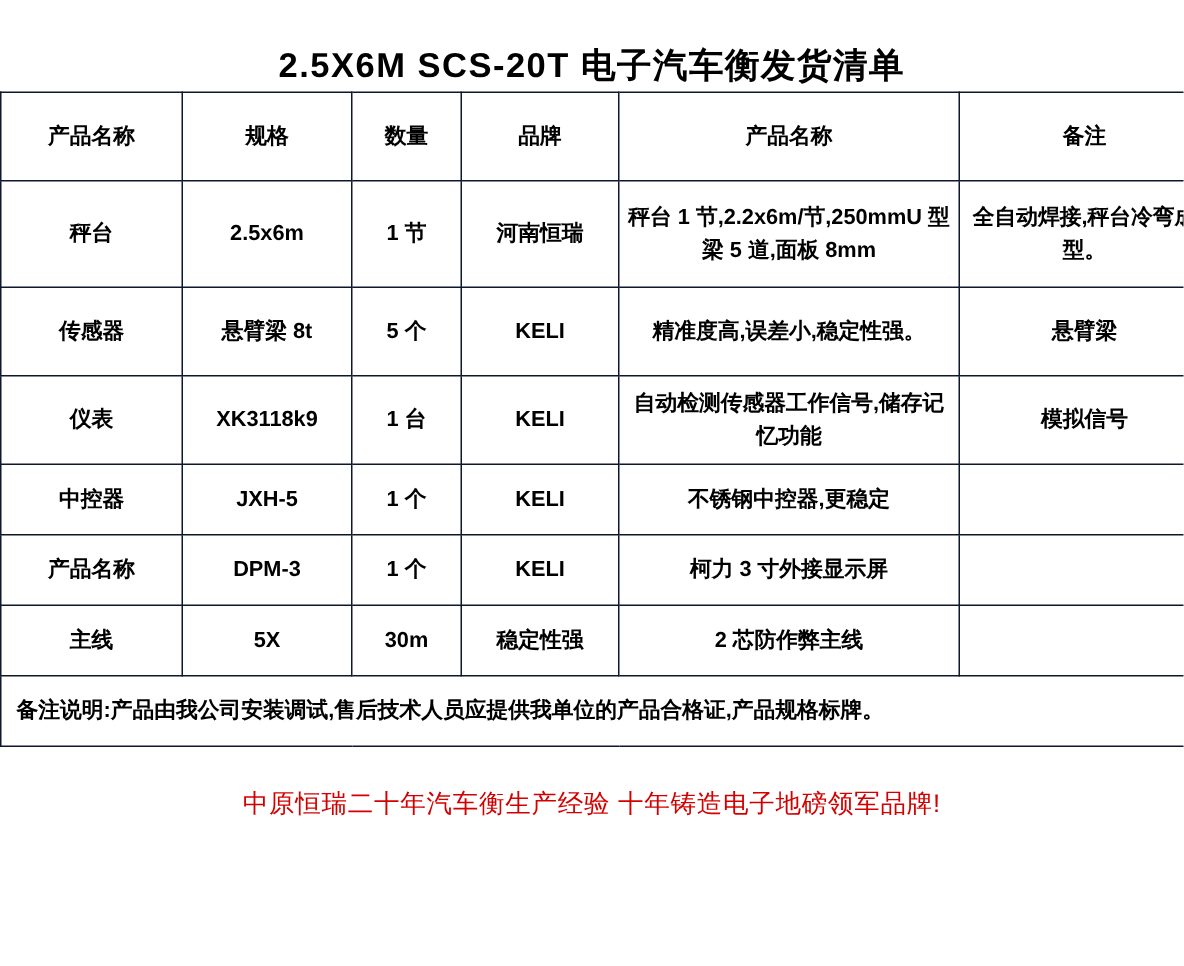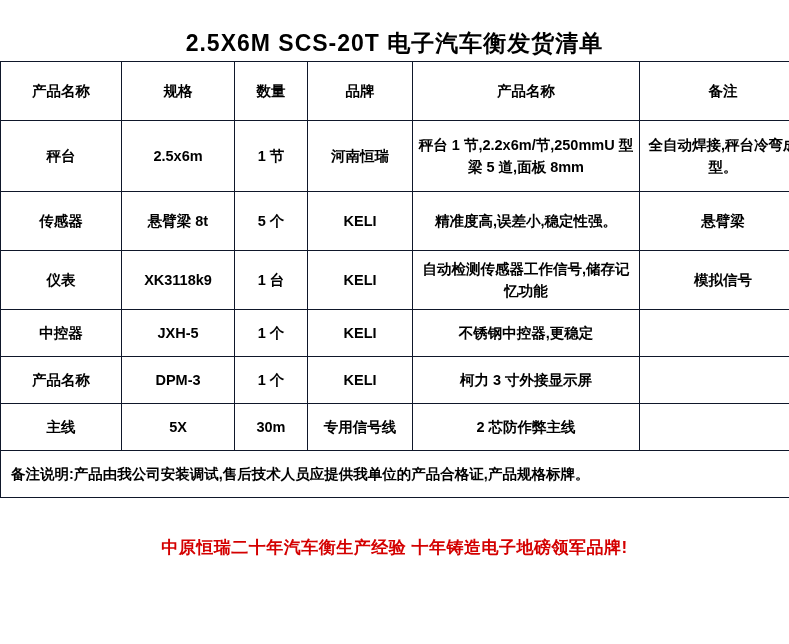--- a/index.html
+++ b/index.html
@@ -67,22 +67,22 @@
   .note-cell {
     text-align: left !important;
     padding-left: 10px !important;
     height: 34px;
     font-size: 14.5px;
   }
   .footer-slogan {
     text-align: center;
     color: #d40000;
     font-size: 17px;
-    font-weight: bold;
-    margin-top: 38px;
+    font-weight: normal;
+    margin-top: 26px;
     letter-spacing: 0.5px;
   }
 </style>
 </head>
 <body>
 
 <div class="page">
 
   <div class="doc-title">2.5X6M SCS-20T 电子汽车衡发货清单</div>
 
@@ -136,21 +136,21 @@
         <td>DPM-3</td>
         <td>1 个</td>
         <td>KELI</td>
         <td>柯力 3 寸外接显示屏</td>
         <td></td>
       </tr>
       <tr class="row-short">
         <td>主线</td>
         <td>5X</td>
         <td>30m</td>
-        <td>专用信号线</td>
+        <td>稳定性强</td>
         <td>2 芯防作弊主线</td>
         <td></td>
       </tr>
       <tr>
         <td class="note-cell" colspan="6">备注说明:产品由我公司安装调试,售后技术人员应提供我单位的产品合格证,产品规格标牌。</td>
       </tr>
     </tbody>
   </table>
 
   <div class="footer-slogan">中原恒瑞二十年汽车衡生产经验 十年铸造电子地磅领军品牌!</div>

